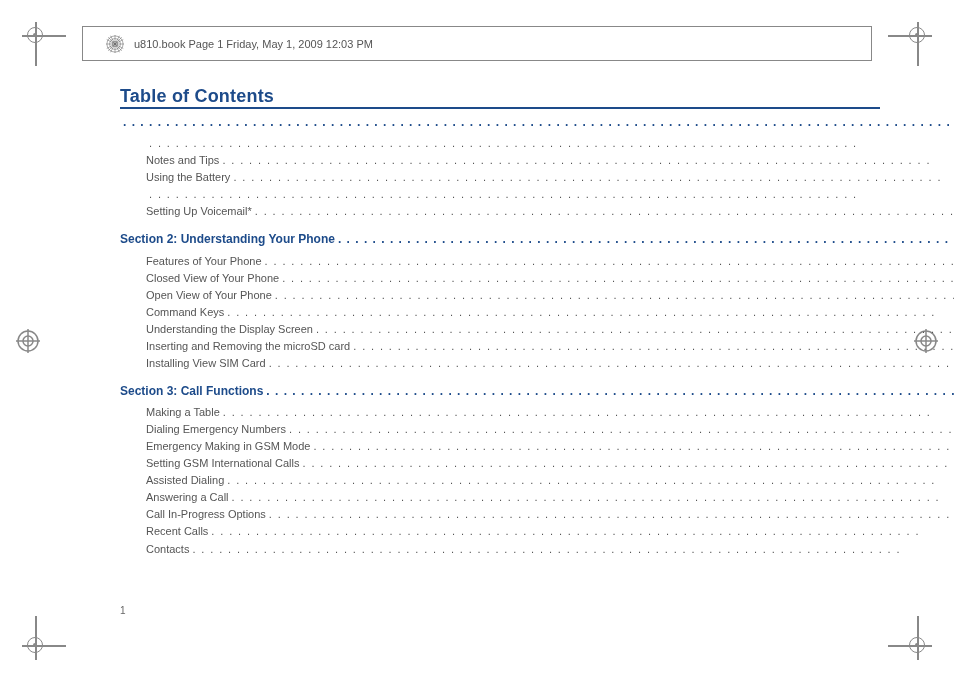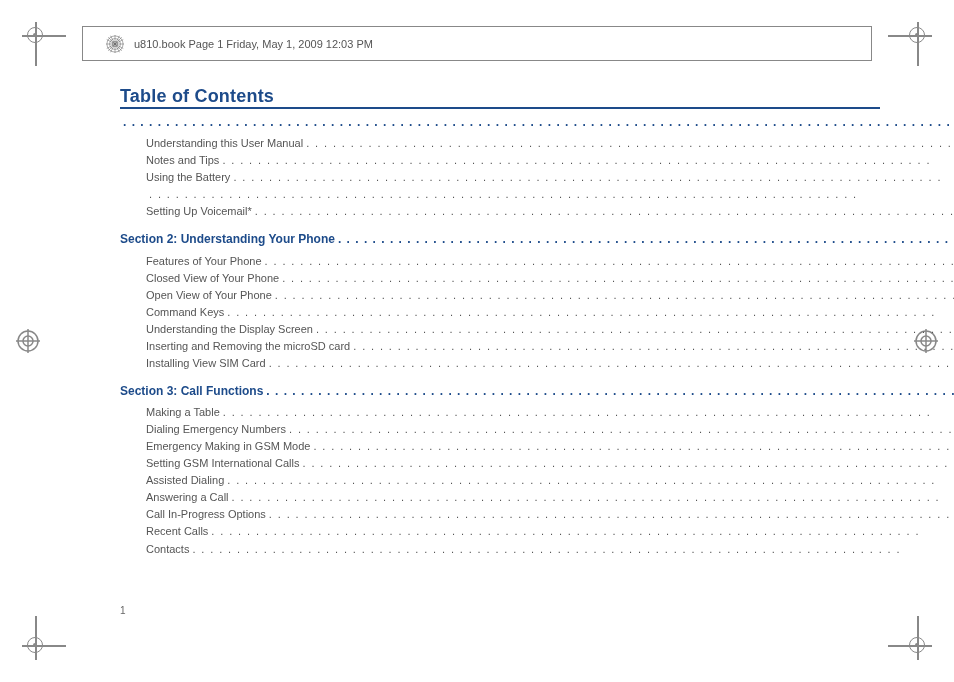--- a/index.html
+++ b/index.html
@@ -116,21 +116,20 @@
 </div>
 
 <div class="page">
   <div class="title">Table of Contents</div>
   <div class="cols">
     <div class="col" id="col0">
         <div class="section-row">
           <span class="dots"></span>
         </div>
         <div class="item-row">
-          <span class="label">Understanding this User Manual</span>
           <span class="dots"></span>
         </div>
         <div class="item-row">
           <span class="label">Notes and Tips</span>
           <span class="dots"></span>
         </div>
         <div class="item-row">
           <span class="label">Using the Battery</span>
           <span class="dots"></span>
         </div>

